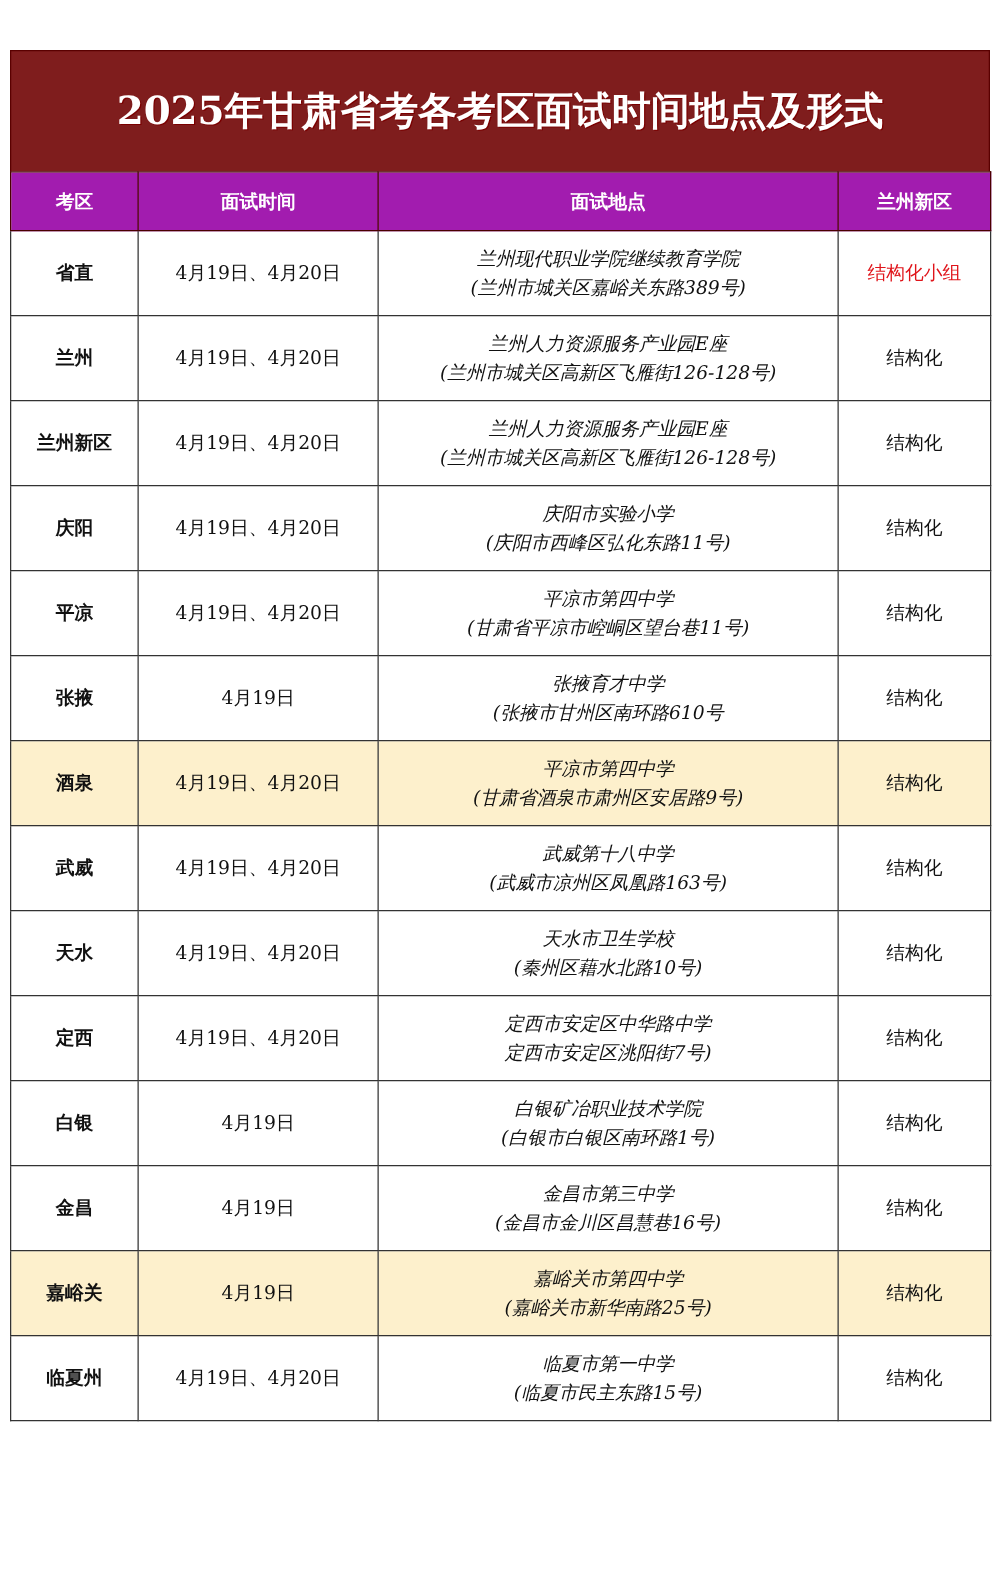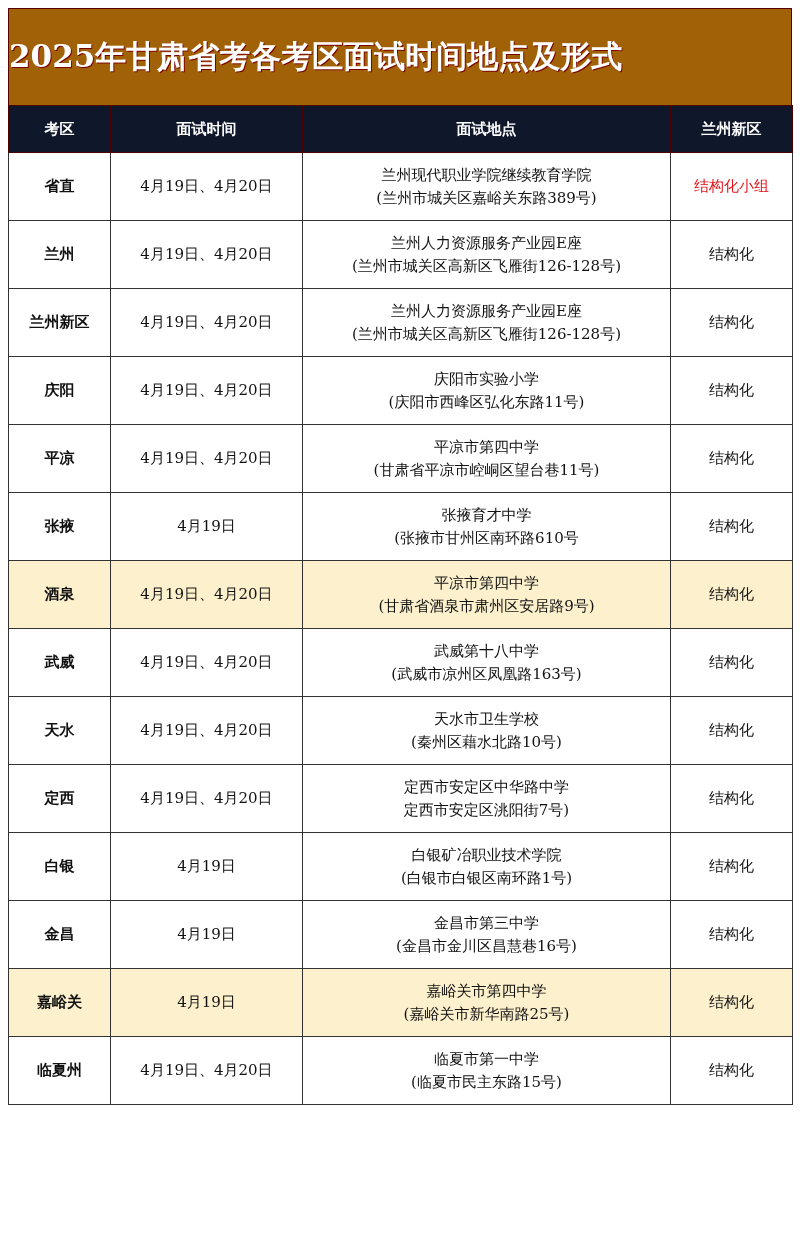--- a/index.html
+++ b/index.html
@@ -1,34 +1,34 @@
 <!DOCTYPE html>
 <html><head>
 <meta charset="utf-8">
 <style>
   html, body { margin:0; padding:0; background:#ffffff; }
   body { width:800px; height:1260px; position:relative; overflow:hidden;
          font-family:"DejaVu Serif","Liberation Serif",serif; }
   .wrap { position:absolute; left:8px; top:8px; width:784px; }
-  .title-band { height:97px; background:#a16207; border:1px solid #5a0000; border-bottom:none;
-                display:flex; align-items:center; justify-content:flex-start; box-sizing:border-box; }
+  .title-band { height:97px; background:#7f1d1d; border:1px solid #5a0000; border-bottom:none;
+                display:flex; align-items:center; justify-content:center; box-sizing:border-box;margin-top:32px; }
   .title-band span { color:#ffffff; font-weight:bold; font-size:31px; letter-spacing:0px;
                      text-shadow:1px 1px 0 #7a0000; }
   table { border-collapse:collapse; width:784px; table-layout:fixed; }
   col.c1 { width:102px; } col.c2 { width:192px; } col.c3 { width:368px; } col.c4 { width:122px; }
-  th { background:#0f172a; color:#ffffff; font-size:15px; font-weight:bold; height:46px;
+  th { background:#a21caf; color:#ffffff; font-size:15px; font-weight:bold; height:46px;
        border:1px solid #4a0000; text-align:center; vertical-align:middle; padding:0; }
   td { border:1px solid #333333; text-align:center; vertical-align:middle; padding:0;
        height:67px; font-size:15px; color:#111111; font-weight:bold; }
   td.time { font-weight:normal;margin-left:32px; }
   td.loc { font-weight:normal; line-height:23px; }
   td.fmt { font-weight:normal; }
   td.fmt.red { color:#e0141a; }
   tr.hl td { background:#fdf0cc; }
-  .loc-line { display:block; }
+  .loc-line { display:block;font-style:italic; }
 </style>
 </head>
 <body>
 
 <div class="wrap">
   <div class="title-band">
     <span>2025年甘肃省考各考区面试时间地点及形式</span>
   </div>
   <table>
     <colgroup>

